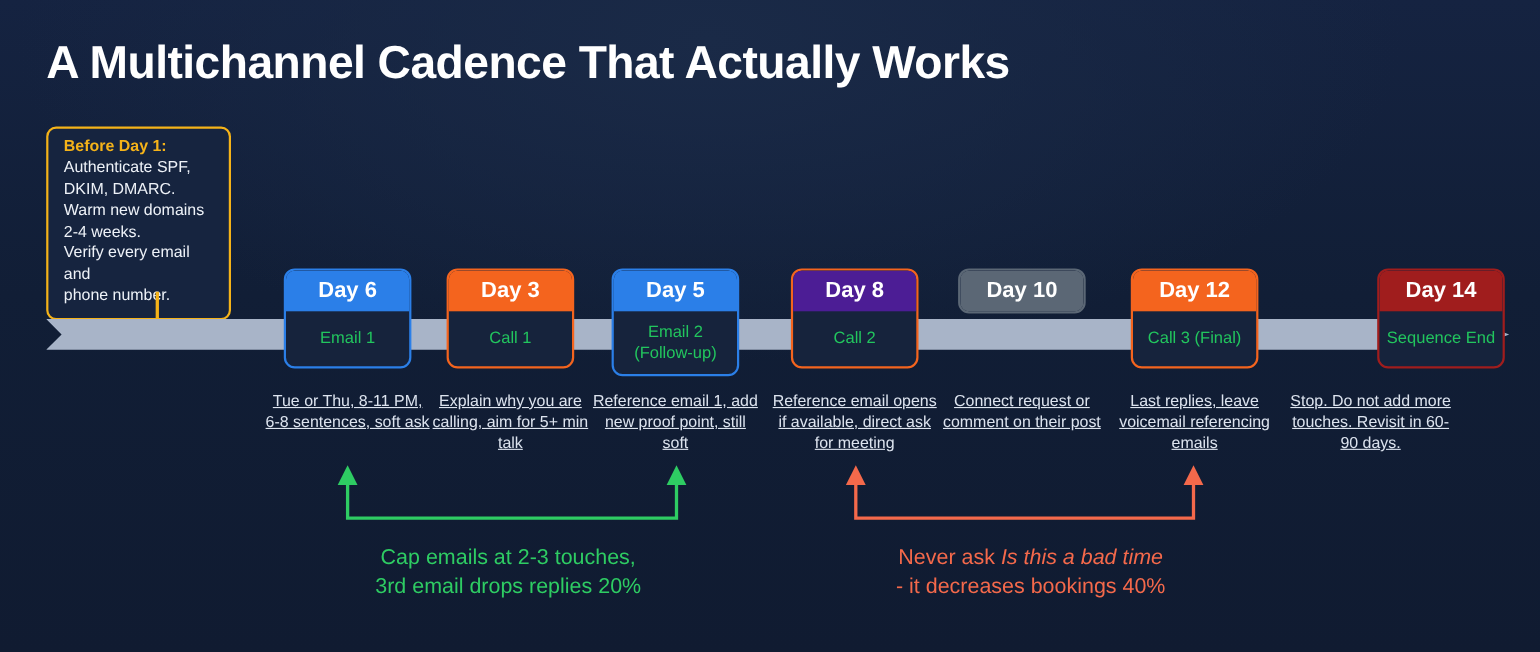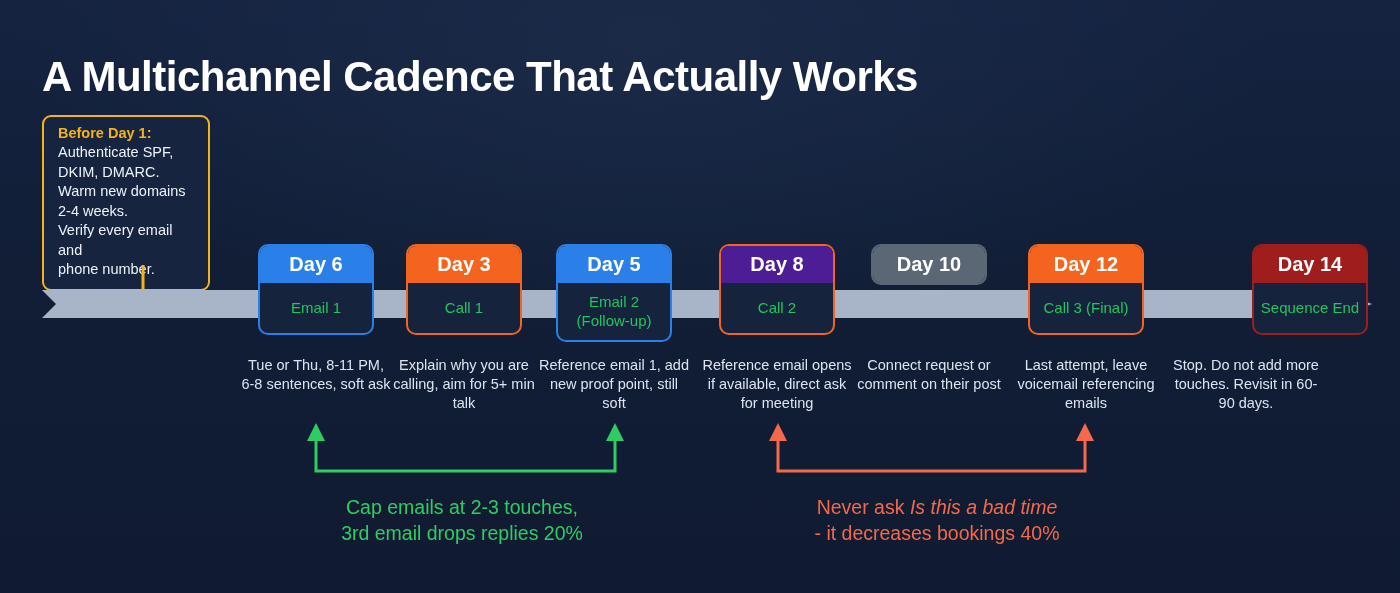--- a/index.html
+++ b/index.html
@@ -13,21 +13,21 @@
     position:absolute;inset:0;
     background:
       radial-gradient(ellipse 900px 420px at 46% 6%, #1a2a47 0%, rgba(26,42,71,0) 70%),
       linear-gradient(180deg,#152341 0%, #111e36 45%, #101b31 100%);
   }
 
   
   #title{
     position:absolute;left:42px;top:33px;
     font-size:42px;font-weight:bold;color:#ffffff;
-    letter-spacing:-0.5px;white-space:nowrap;margin-top:20px;
+    letter-spacing:-0.5px;white-space:nowrap;
   }
 
   
   #callout{
     position:absolute;left:42px;top:115px;width:168px;
     border:2px solid #f5b319;border-radius:9px;
     background:#16243f;
     padding:7px 10px 9px 14px;
     box-sizing:border-box;
   }
@@ -58,21 +58,21 @@
     color:#22c55e;font-size:15px;line-height:19px;
     text-align:center;
     padding:9px 4px 10px;
     min-height:50px;
     display:flex;align-items:center;justify-content:center;
     box-sizing:border-box;
   }
   .cap{
     position:absolute;top:356px;width:150px;
     text-align:center;color:#dde4ef;
-    font-size:14.5px;line-height:19px;
+    font-size:14.5px;line-height:19px;text-decoration:underline;
   }
 
   
   .bracket{position:absolute;}
   .anno-text{
     position:absolute;text-align:center;
     font-size:19.5px;line-height:26px;
   }
   .anno-text i{font-style:italic;}
 </style>
@@ -128,21 +128,21 @@
   <div class="card" style="left: 1252px; border-color: rgb(160, 29, 29);">
     <div class="hd" style="background: rgb(160, 29, 29);">Day 14</div>
     <div class="bd">Sequence End</div>
   </div>
 
   <div class="cap" style="left:241px;">Tue or Thu, 8-11 PM, 6-8 sentences, soft ask</div>
   <div class="cap" style="left:389px;">Explain why you are calling, aim for 5+ min talk</div>
   <div class="cap" style="left:539px;">Reference email 1, add new proof point, still soft</div>
   <div class="cap" style="left:702px;">Reference email opens if available, direct ask for meeting</div>
   <div class="cap" style="left:854px;">Connect request or comment on their post</div>
-  <div class="cap" style="left:1011px;">Last attempt, leave voicemail referencing emails</div>
+  <div class="cap" style="left:1011px;">Last replies, leave voicemail referencing emails</div>
   <div class="cap" style="left:1171px;">Stop. Do not add more touches. Revisit in 60-90 days.</div>
 
   <svg class="bracket" style="left:303px;top:421px;width:325px;height:56px;" viewBox="0 0 325 56" xmlns="http://www.w3.org/2000/svg">
     <path d="M13,18 L13,50 L312,50 L312,18" fill="none" stroke="#2ecc63" stroke-width="3"></path>
     <polygon points="13,2 4,20 22,20" fill="#2ecc63"></polygon>
     <polygon points="312,2 303,20 321,20" fill="#2ecc63"></polygon>
   </svg>
   <div class="anno-text" style="left:312px;top:494px;width:300px;color:#2ecc63;">
     <div>Cap emails at 2-3 touches,</div>
     <div>3rd email drops replies 20%</div>

